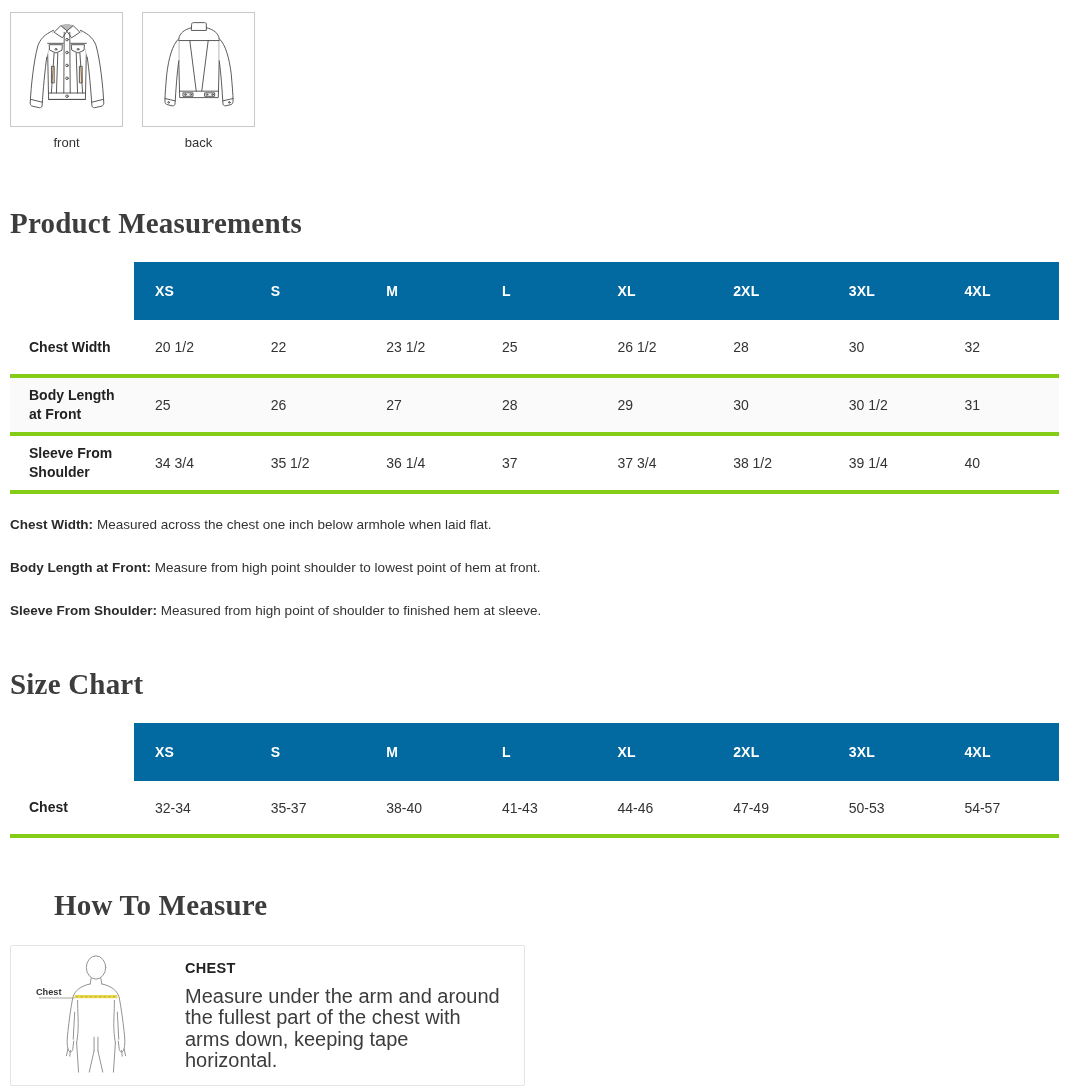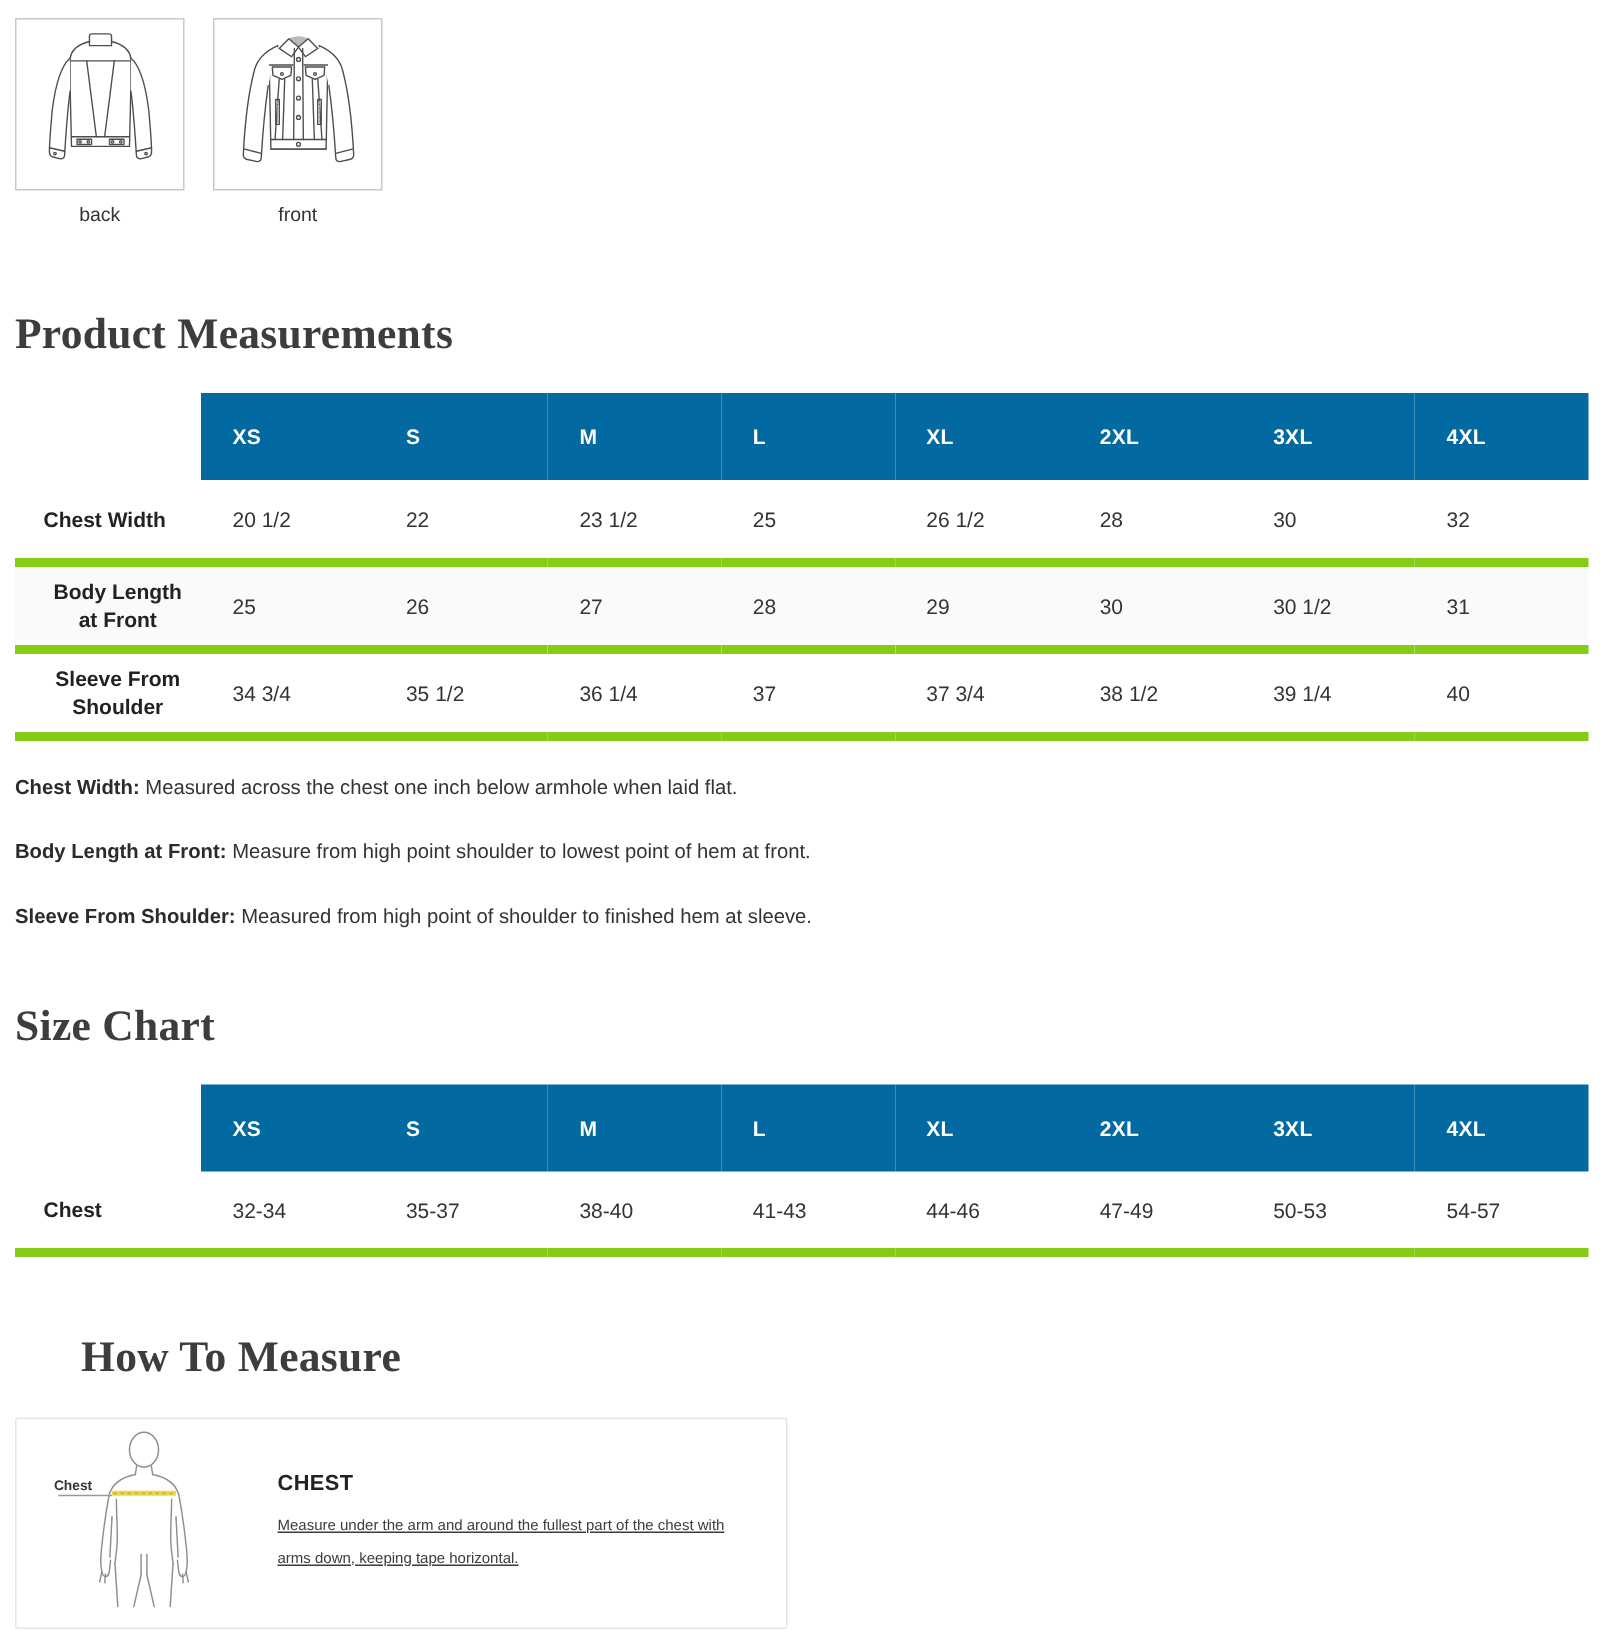--- a/index.html
+++ b/index.html
@@ -41,22 +41,21 @@
     height: 58px; display: flex; align-items: center;
     padding-left: 21px; box-sizing: border-box;
     background: #0369a1; color: #ffffff;
     font-size: 14px; font-weight: bold; letter-spacing: 0.2px;
   }
   .size-table .hblank { background: #ffffff; }
   .size-table .cell {
     height: 58px; display: flex; align-items: center;
     padding-left: 21px; padding-right: 6px; box-sizing: border-box;
     font-size: 14px; color: #333;
-    border-bottom: 6px solid #84cc16;
-    text-align: center;
+    border-bottom: 4px solid #84cc16;
   }
   .size-table .rowlabel {
     font-weight: bold; color: #222; font-size: 14px; line-height: 19px;
     padding-left: 19px;
   }
   .size-table .alt { background: #fafafa; }
   #size-chart-table .cell { height: 57px; }
 
   
   .notes { margin-top: 21px; }
@@ -69,55 +68,30 @@
     border: 1px solid #e5e5e5; border-radius: 2px;
     display: flex; align-items: center; padding: 8px 16px 8px 18px;
   }
   .measure-figure { flex: 0 0 auto; }
   .measure-text { margin-left: 22px; }
   .measure-title {
     font-size: 14.5px; font-weight: bold; color: #222;
     letter-spacing: 0.3px; margin: 0 0 10px 0;
   }
   .measure-desc {
-    font-size: 10px; line-height: 21.5px; color: #3c3c3c;
-    width: 315px; margin: 0; text-decoration: underline;
+    font-size: 20px; line-height: 21.5px; color: #3c3c3c;
+    width: 315px; margin: 0;
   }
 </style>
 </head>
 <body>
 
 <div class="page">
 
   <div class="thumbs">
-    <div class="thumb">
-      <div class="thumb-box">
-        <svg width="92" height="104" viewBox="0 0 100 112">
-          <g fill="none" stroke="#4d4d4d" stroke-width="1" stroke-linejoin="round" stroke-linecap="round">
-            <path d="M42,6 C42,5 43,4.5 44,4.5 L56,4.5 C57,4.5 58,5 58,6 L58,13 L42,13 Z" fill="#ffffff"></path>
-            <path d="M42,10 C34,12 29,16 28,22 L28,44 L29,86 L71,86 L72,44 L72,22 C71,16 66,12 58,10"></path>
-            <path d="M28,22 C21,28 17,44 15,60 C14,72 13,82 13,90 C13,92 14,93 15,93.5 L21,95 C23,95 24,94 24,92 C25,76 26,60 28,46" fill="#ffffff"></path>
-            <path d="M72,22 C79,28 83,44 85,60 C86,72 87,82 87,90 C87,92 86,93 85,93.5 L79,95 C77,95 76,94 76,92 C75,76 74,60 72,46" fill="#ffffff"></path>
-            <path d="M13,87 L24,89.5 M87,87 L76,89.5"></path>
-            <circle cx="17" cy="91.2" r="0.9"></circle>
-              <circle cx="83" cy="91.2" r="0.9"></circle>
-            <path d="M28,24 L72,24"></path>
-            <path d="M40,24 L47,79 M60,24 L53,79"></path>
-            <path d="M29,79 L71,79"></path>
-            <rect x="33" y="80.8" width="10.5" height="3.8" fill="#ffffff"></rect>
-            <circle cx="35.2" cy="82.7" r="0.9"></circle>
-              <circle cx="41.2" cy="82.7" r="0.9"></circle>
-            <rect x="56.5" y="80.8" width="10.5" height="3.8" fill="#ffffff"></rect>
-            <circle cx="58.7" cy="82.7" r="0.9"></circle>
-              <circle cx="64.7" cy="82.7" r="0.9"></circle>
-          </g>
-        </svg>
-      </div>
-      <div class="thumb-caption">back</div>
-    </div>
     <div class="thumb">
       <div class="thumb-box">
         <svg width="92" height="104" viewBox="0 0 100 112">
           <g fill="none" stroke="#4d4d4d" stroke-width="1" stroke-linejoin="round" stroke-linecap="round">
             <path d="M43,8 C46,5.5 54,5.5 57,8 L55,14 L45,14 Z" fill="#b9b9b9" stroke="none"></path>
             <path d="M35,13 C31,20 29,30 29,38 L30,88 L70,88 L71,38 C71,30 69,20 65,13"></path>
             <path d="M35,13 C26,17 20,23 18,31 C14,46 11,72 10,92 C10,94 11,95 13,95.5 L20,97 C22,97 23,96 23,94 C24,78 26,56 28,42" fill="#ffffff"></path>
             <path d="M65,13 C74,17 80,23 82,31 C86,46 89,72 90,92 C90,94 89,95 87,95.5 L80,97 C78,97 77,96 77,94 C76,78 74,56 72,42" fill="#ffffff"></path>
             <path d="M11,88 L23,91 M89,88 L77,91"></path>
             <path d="M30,81 L70,81 M30,88 L70,88"></path>
@@ -136,20 +110,45 @@
               <circle cx="62" cy="33.5" r="1"></circle>
             <path d="M36,37.5 L33,81 M40,37.5 L38.5,81 M64,37.5 L67,81 M60,37.5 L61.5,81"></path>
             <rect x="33.5" y="52" width="2.6" height="18"></rect>
             <rect x="63.9" y="52" width="2.6" height="18"></rect>
             <path d="M34.8,53.5 L34.8,68.5 M65.2,53.5 L65.2,68.5" stroke="#d99a4e" stroke-width="0.9" stroke-dasharray="1.5,1.2"></path>
           </g>
         </svg>
       </div>
       <div class="thumb-caption">front</div>
     </div>
+    <div class="thumb">
+      <div class="thumb-box">
+        <svg width="92" height="104" viewBox="0 0 100 112">
+          <g fill="none" stroke="#4d4d4d" stroke-width="1" stroke-linejoin="round" stroke-linecap="round">
+            <path d="M42,6 C42,5 43,4.5 44,4.5 L56,4.5 C57,4.5 58,5 58,6 L58,13 L42,13 Z" fill="#ffffff"></path>
+            <path d="M42,10 C34,12 29,16 28,22 L28,44 L29,86 L71,86 L72,44 L72,22 C71,16 66,12 58,10"></path>
+            <path d="M28,22 C21,28 17,44 15,60 C14,72 13,82 13,90 C13,92 14,93 15,93.5 L21,95 C23,95 24,94 24,92 C25,76 26,60 28,46" fill="#ffffff"></path>
+            <path d="M72,22 C79,28 83,44 85,60 C86,72 87,82 87,90 C87,92 86,93 85,93.5 L79,95 C77,95 76,94 76,92 C75,76 74,60 72,46" fill="#ffffff"></path>
+            <path d="M13,87 L24,89.5 M87,87 L76,89.5"></path>
+            <circle cx="17" cy="91.2" r="0.9"></circle>
+              <circle cx="83" cy="91.2" r="0.9"></circle>
+            <path d="M28,24 L72,24"></path>
+            <path d="M40,24 L47,79 M60,24 L53,79"></path>
+            <path d="M29,79 L71,79"></path>
+            <rect x="33" y="80.8" width="10.5" height="3.8" fill="#ffffff"></rect>
+            <circle cx="35.2" cy="82.7" r="0.9"></circle>
+              <circle cx="41.2" cy="82.7" r="0.9"></circle>
+            <rect x="56.5" y="80.8" width="10.5" height="3.8" fill="#ffffff"></rect>
+            <circle cx="58.7" cy="82.7" r="0.9"></circle>
+              <circle cx="64.7" cy="82.7" r="0.9"></circle>
+          </g>
+        </svg>
+      </div>
+      <div class="thumb-caption">back</div>
+    </div>
   </div>
 
   <h2 class="serif-heading" id="pm-heading">Product Measurements</h2>
 
   <div class="size-table" id="pm-table">
     <div class="hcell hblank"></div>
     <div class="hcell">XS</div>
     <div class="hcell">S</div>
     <div class="hcell">M</div>
     <div class="hcell">L</div>

